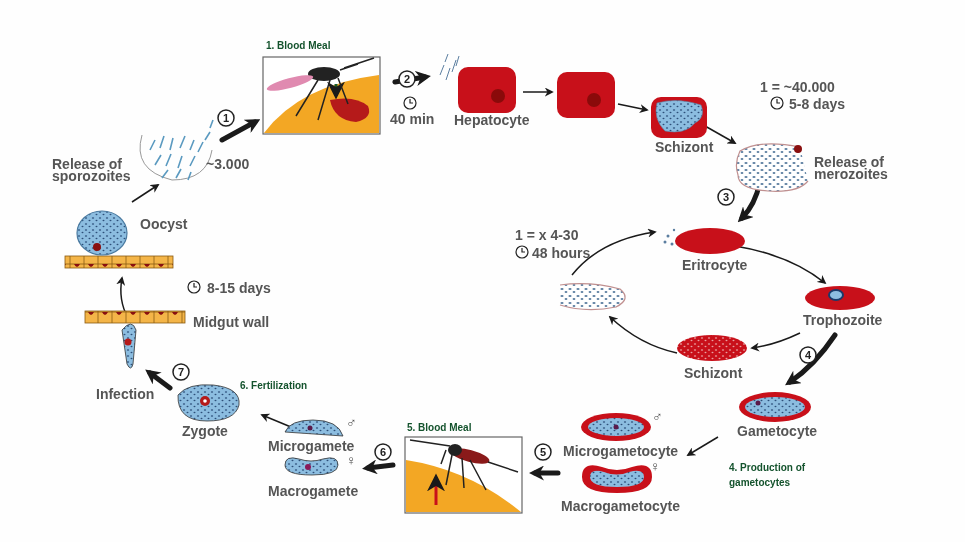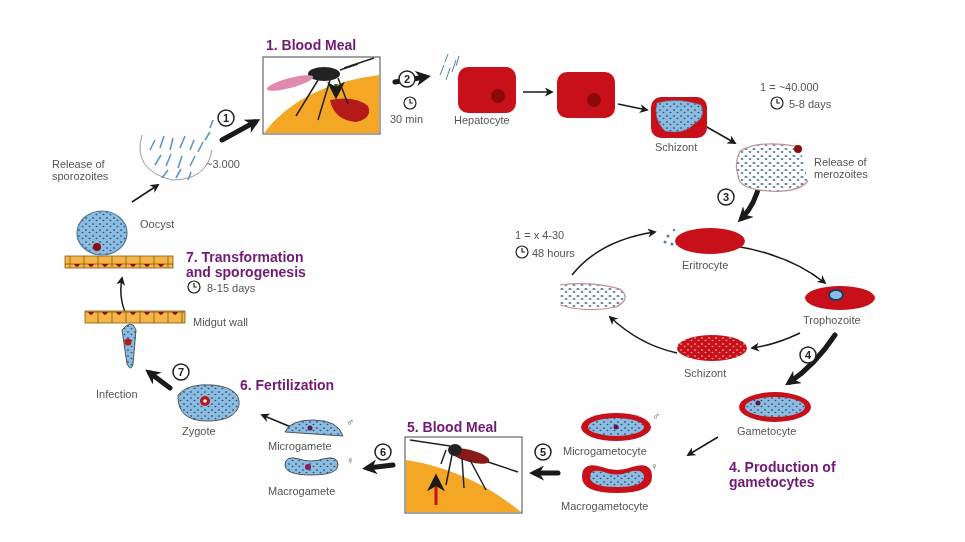--- a/index.html
+++ b/index.html
@@ -1,19 +1,19 @@
 <!DOCTYPE html>
 <html><head>
 <meta charset="utf-8">
 <style>
   html,body{margin:0;padding:0;background:#fefefe;}
   body{width:965px;height:542px;position:relative;overflow:hidden;font-family:"Liberation Sans",sans-serif;}
   #stage{position:absolute;left:0;top:0;width:965px;height:542px;}
-  .t{position:absolute;color:#555;font-size:11px;line-height:12px;white-space:nowrap;}
-  .h{position:absolute;color:#701a75;font-weight:bold;font-size:14px;line-height:15px;white-space:nowrap;}
+  .t{position:absolute;color:#555;font-size:14px;line-height:12px;white-space:nowrap;font-weight:bold;}
+  .h{position:absolute;color:#14532d;font-weight:bold;font-size:10px;line-height:15px;white-space:nowrap;}
   .ml{white-space:pre-line;}
   svg text{font-family:"Liberation Sans",sans-serif;}
 </style>
 </head>
 <body>
 
 <div id="stage">
 <svg width="965" height="542" viewBox="0 0 965 542" xmlns="http://www.w3.org/2000/svg" style="position:absolute;left:0;top:0">
   <defs>
     <marker id="ah" viewBox="0 0 10 10" refX="8" refY="5" markerWidth="6" markerHeight="6" orient="auto">
@@ -196,25 +196,23 @@
 
 <div class="h" style="left:266px;top:38px">1. Blood Meal</div>
 <div class="t" style="left:760px;top:81px">1 = ~40.000</div>
 <div class="t" style="left:789px;top:98px">5-8 days</div>
 <div class="t" style="left:515px;top:229px">1 = x 4-30</div>
 <div class="t" style="left:532px;top:247px">48 hours</div>
 <div class="h ml" style="left:729px;top:460px">4. Production of
 gametocytes</div>
 <div class="h" style="left:407px;top:420px">5. Blood Meal</div>
 <div class="h" style="left:240px;top:378px">6. Fertilization</div>
-<div class="h ml" style="left:186px;top:250px">7. Transformation
-and sporogenesis</div>
 <div class="t" style="left:207px;top:282px">8-15 days</div>
 
-<div class="t" style="left:390px;top:113px">30 min</div>
+<div class="t" style="left:390px;top:113px">40 min</div>
 <div class="t" style="left:454px;top:114px">Hepatocyte</div>
 <div class="t" style="left:655px;top:141px">Schizont</div>
 <div class="t ml" style="left:814px;top:156px">Release of
 merozoites</div>
 <div class="t" style="left:682px;top:259px">Eritrocyte</div>
 <div class="t" style="left:803px;top:314px">Trophozoite</div>
 <div class="t" style="left:684px;top:367px">Schizont</div>
 <div class="t" style="left:737px;top:425px">Gametocyte</div>
 <div class="t" style="left:563px;top:445px">Microgametocyte</div>
 <div class="t" style="left:561px;top:500px">Macrogametocyte</div>

